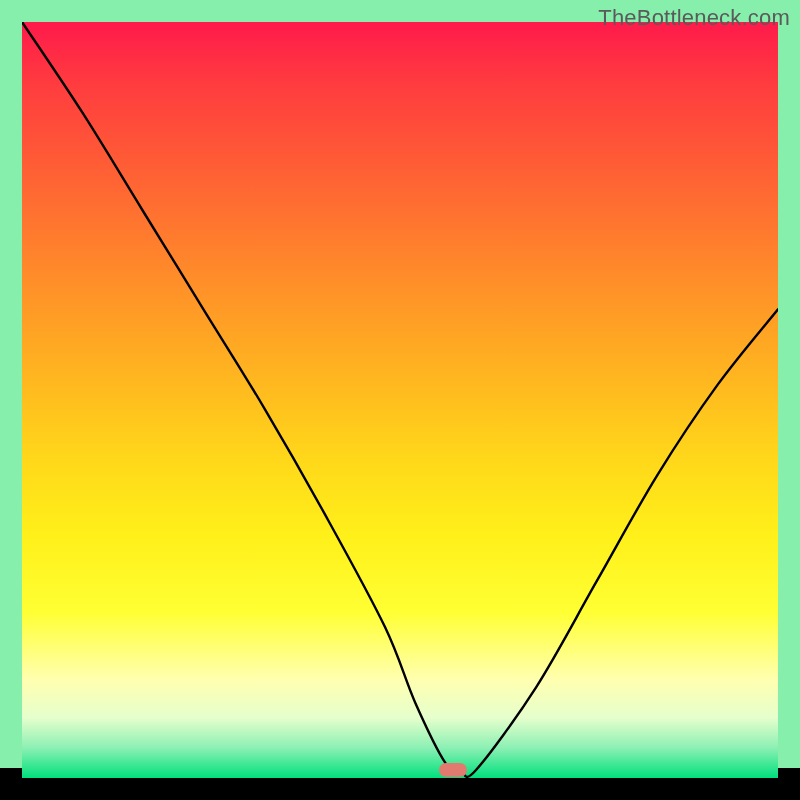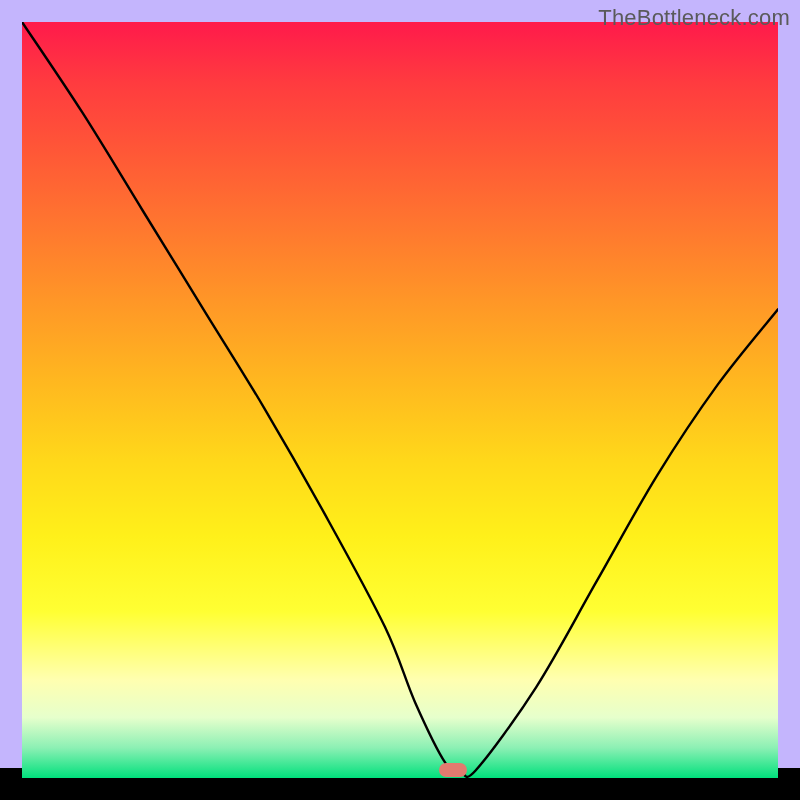--- a/index.html
+++ b/index.html
@@ -9,21 +9,21 @@
     height: 800px;
     background: #000;
     overflow: hidden;
   }
   .frame {
     position: absolute;
     left: 0;
     top: 0;
     width: 800px;
     height: 768px;
-    background: #c4b5fd;
+    background: #86efac;
   }
   .plot {
     position: absolute;
     left: 22px;
     top: 22px;
     width: 756px;
     height: 756px;
     overflow: hidden;
   }
   .gradient {

